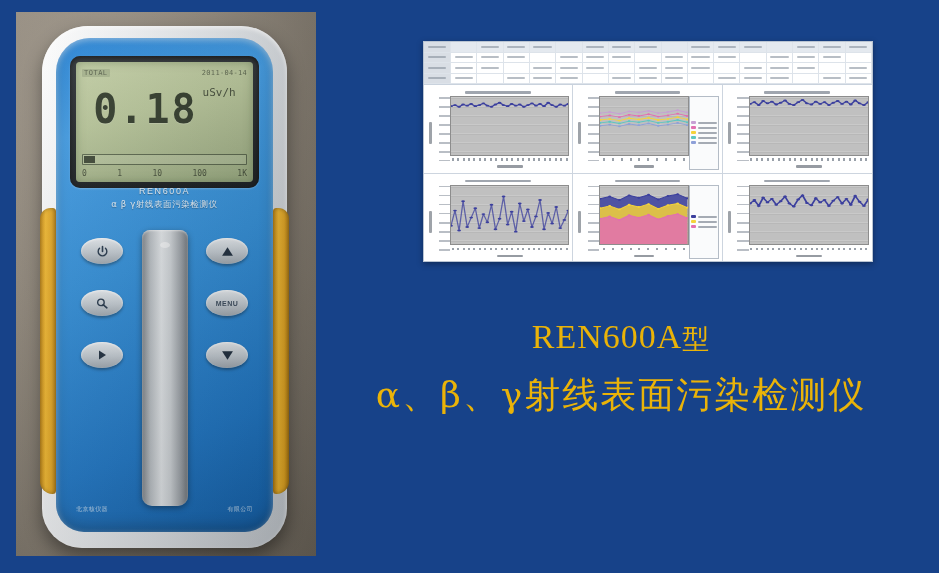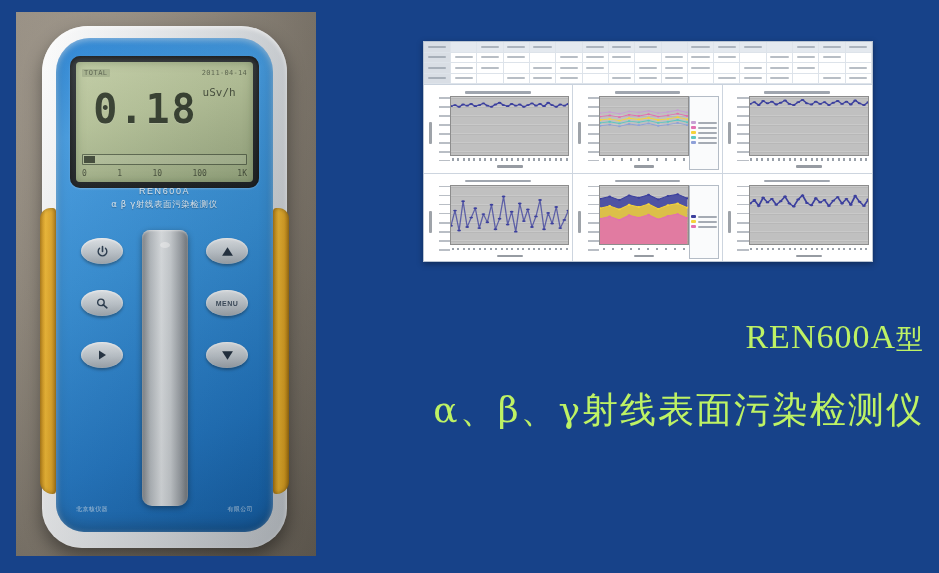--- a/index.html
+++ b/index.html
@@ -151,24 +151,24 @@
   .xax i{display:block;width:2px;height:2.5px;background:#6d7784;opacity:.7;}
   .xlab{height:6px;display:flex;justify-content:center;align-items:center;}
   .xlab i{display:block;height:2.5px;width:22%;background:#5d6670;opacity:.65;border-radius:1px;}
   .legend{width:26px;display:flex;flex-direction:column;justify-content:center;gap:2px;padding-left:2px;}
   .lgrow{display:flex;align-items:center;gap:2px;}
   .lgrow b{display:block;width:5px;height:3px;border-radius:1px;}
   .lgrow i{display:block;flex:1;height:2px;background:#6d7784;opacity:.6;border-radius:1px;}
   .lgbox{border:1px solid #b4bcc6;background:#fafbfc;padding:1px;}
 
   
-  .title-block{position:absolute;left:318px;right:15px;top:318px;text-align:right;color:#bef264;}
+  .title-block{position:absolute;left:318px;right:15px;top:318px;text-align:center;color:#eab308;}
   .t1{font-size:34px;letter-spacing:1px;font-family:"Liberation Serif",serif;white-space:nowrap;}
   .t1 .cnsuffix{font-family:"DejaVu Sans",sans-serif;font-size:27px;}
-  .t2{margin-top:29px;font-size:36px;letter-spacing:2px;font-family:"DejaVu Serif",serif;white-space:nowrap;}
+  .t2{margin-top:14px;font-size:36px;letter-spacing:2px;font-family:"DejaVu Serif",serif;white-space:nowrap;}
 </style>
 </head>
 <body>
 
 <div class="stage">
 
   <div class="photo">
     <div class="device">
       <div class="grip l"></div>
       <div class="grip r"></div>

